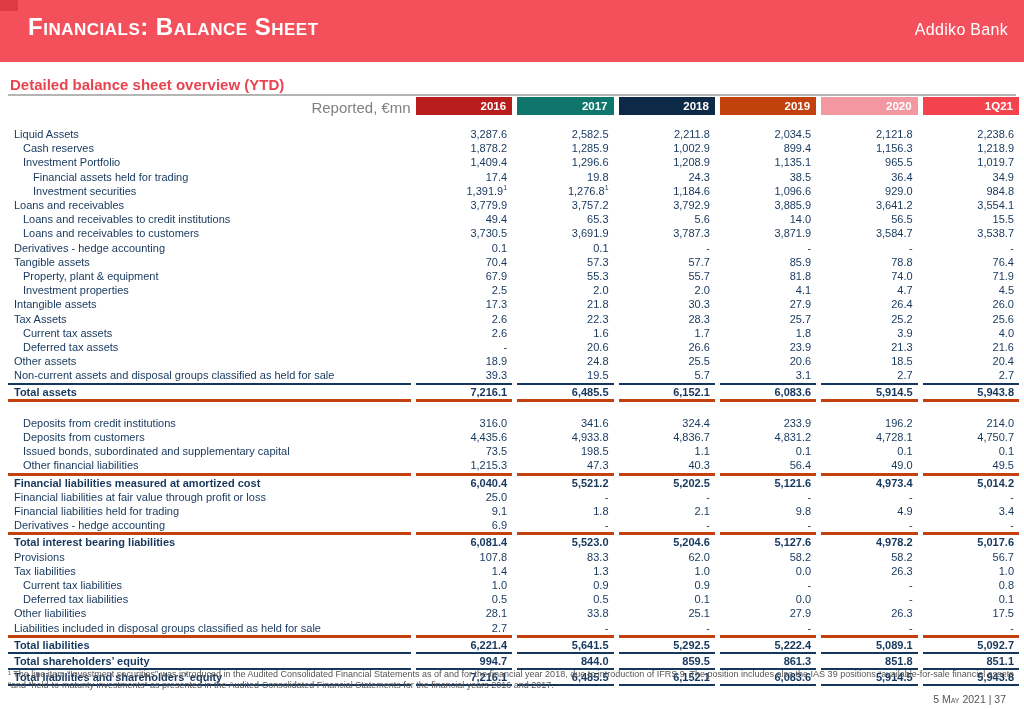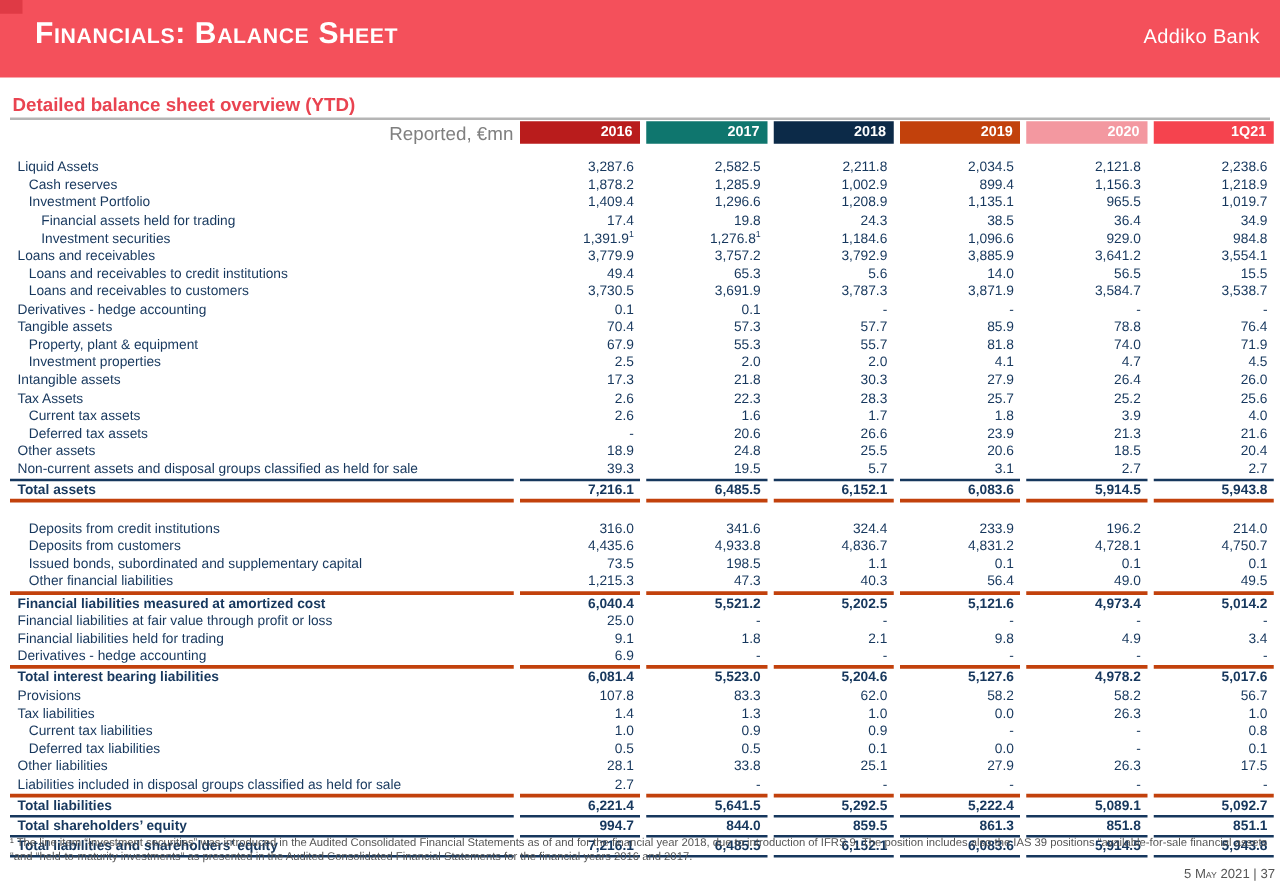--- a/index.html
+++ b/index.html
@@ -36,21 +36,21 @@
   td.label.ind0{padding-left:6px;margin-left:48px;}
   td.label.ind1{padding-left:15px;}
   td.label.ind2{padding-left:25px;}
   sup{font-size:7px;vertical-align:super;line-height:0;}
   
   .footnote{
     position:absolute;top:669px;left:8px;width:1008px;color:#555555;
     font-size:9px;line-height:11px;text-align:left;
   }
   .footer-left{position:absolute;top:693px;left:8px;color:#555555;font-size:10.5px;font-variant:small-caps;margin-top:32px;}
-  .footer-right{position:absolute;top:693px;right:4px;color:#555555;font-size:10.5px;font-variant:small-caps;text-align:right;}
+  .footer-right{position:absolute;top:693px;right:18px;color:#555555;font-size:10.5px;font-variant:small-caps;text-align:right;}
 </style>
 </head>
 <body>
 
 <div class="banner">
   <div class="corner-square"></div>
   <div class="banner-title">Financials: Balance Sheet</div>
   <div class="logo">Addiko Bank</div>
 </div>
 

